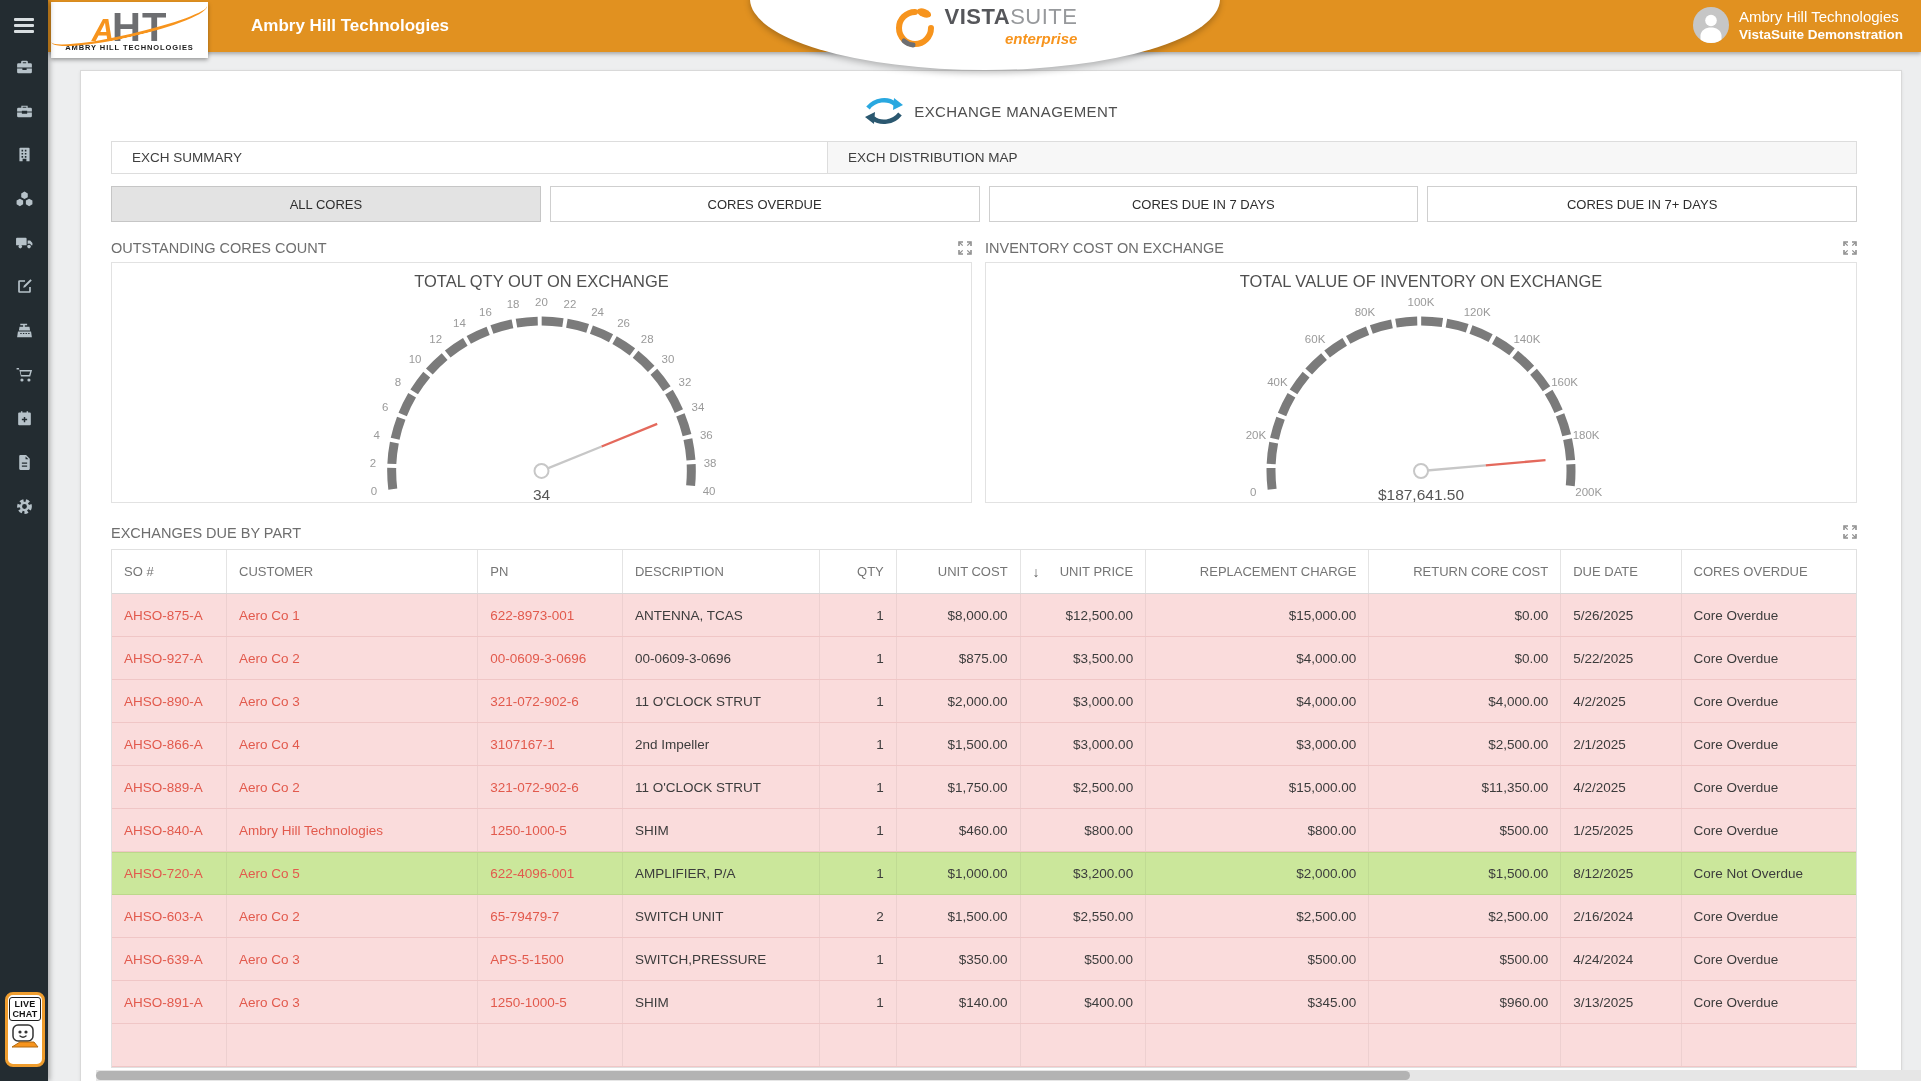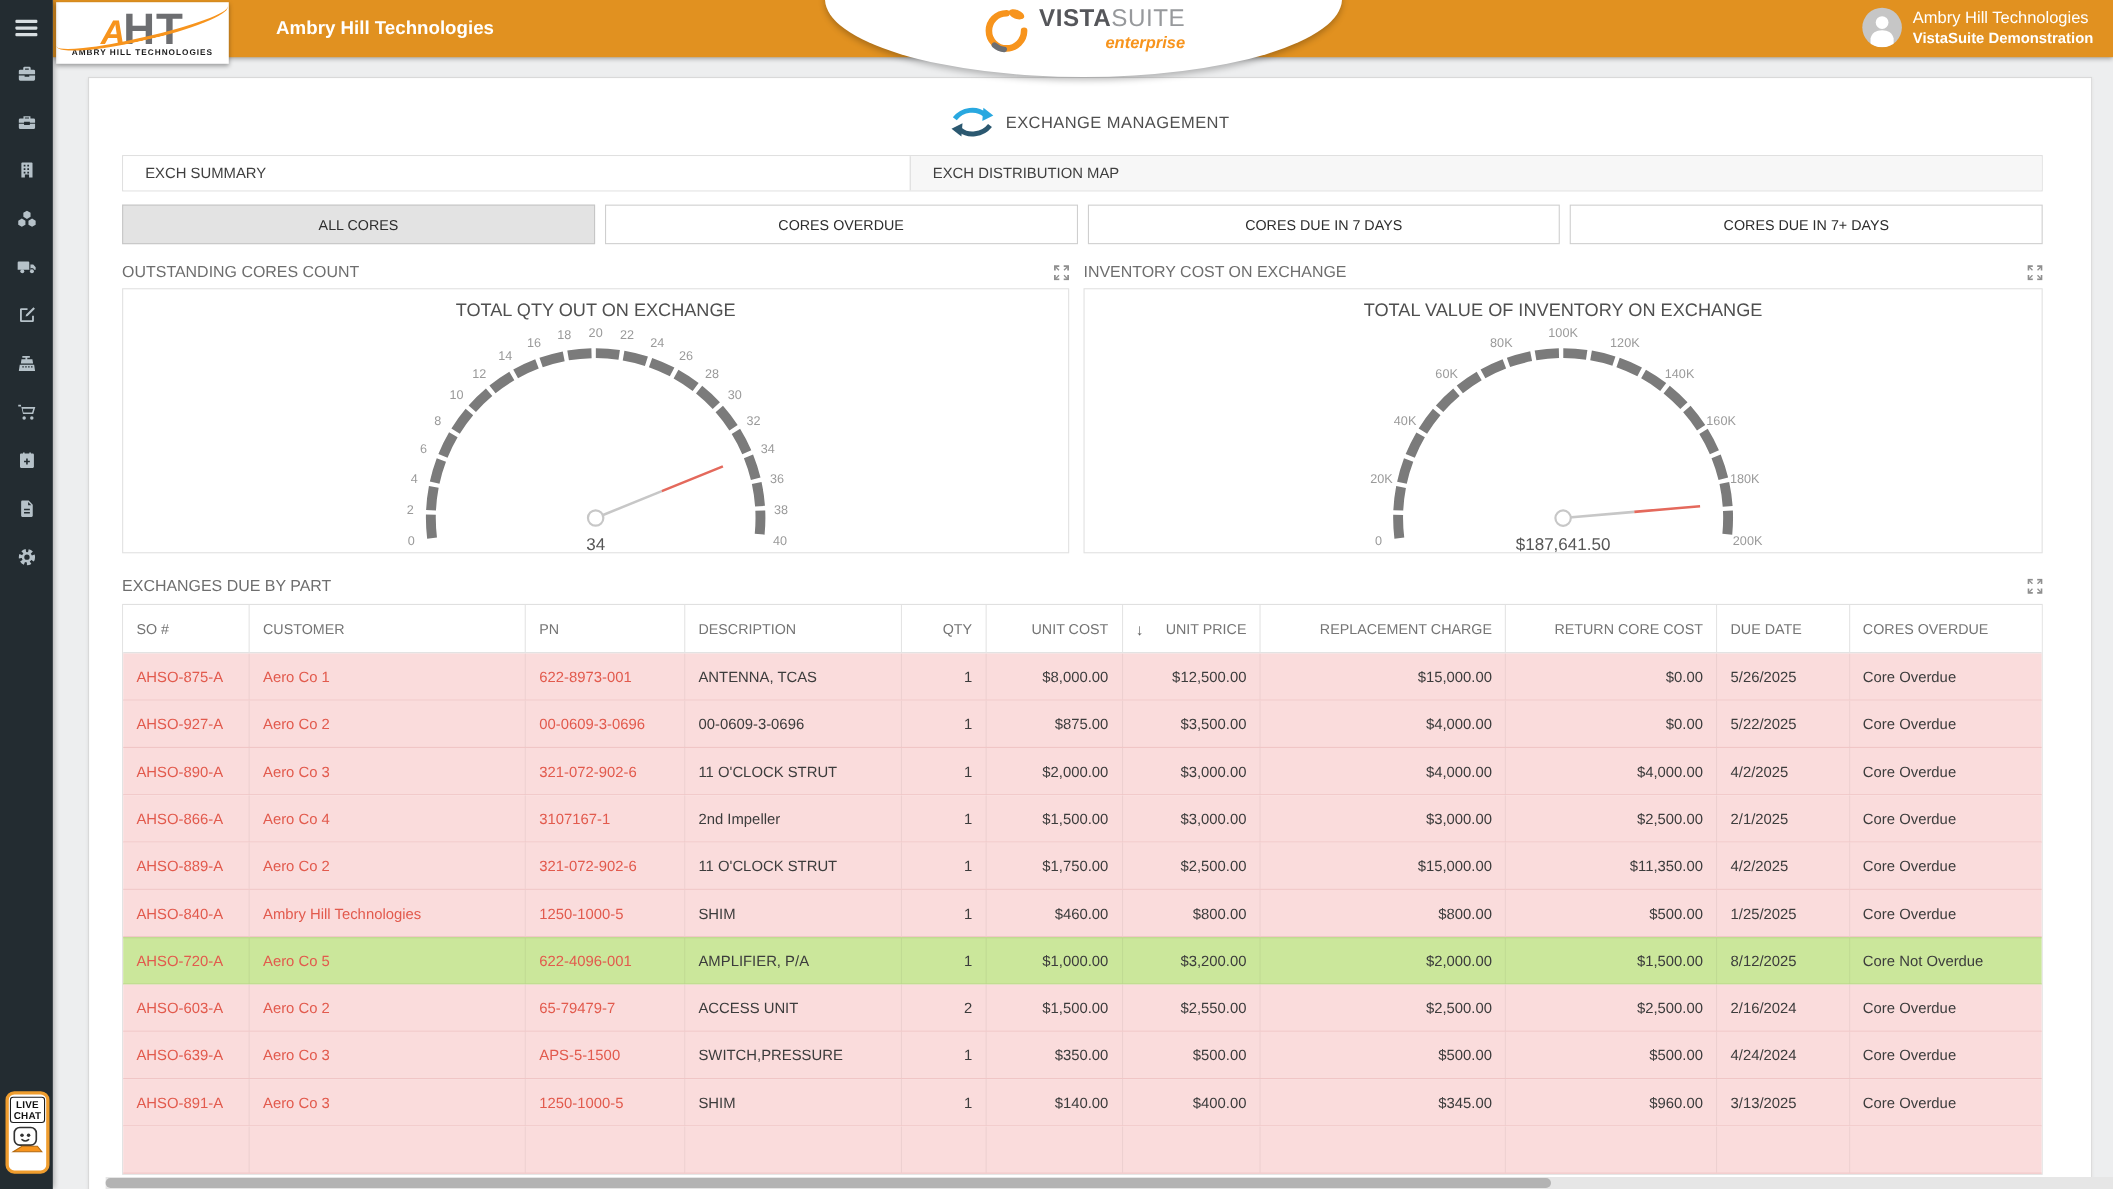--- a/index.html
+++ b/index.html
@@ -70,21 +70,21 @@
   .panel-head{display:flex;justify-content:space-between;align-items:center;height:20px;}
   .panel-head .ttl{font-size:14.5px;color:#6e6e6e;}
   .ph-left{width:861px;} .ph-right{flex:1;}
   .expand-btn{cursor:pointer;display:flex;}
 
   .panels{margin:4px 44px 0 30px;display:flex;gap:13px;}
   .panel-box{height:241px;border:1px solid #e2e2e2;background:#fff;overflow:hidden;}
   .pb-left{width:861px;} .pb-right{flex:1;}
   .gauge-host svg{display:block;}
 
-  .table-head-row{margin:22px 44px 0 30px;display:flex;justify-content:space-between;align-items:center;}
+  .table-head-row{margin:22px 44px 0 30px;display:flex;justify-content:space-between;align-items:flex-start;}
   .table-head-row .ttl{font-size:14.5px;color:#6e6e6e;}
 
   
   .extable{margin:8px 44px 0 30px;border:1px solid #e0e0e0;font-size:13.5px;}
   .thead{display:flex;height:44px;border-bottom:1px solid #d8d8d8;background:#fff;}
   .th{color:#757575;font-size:13px;display:flex;align-items:center;padding:0 12px;
     border-right:1px solid #e4e4e4;cursor:pointer;overflow:hidden;white-space:nowrap;}
   .th:last-child{border-right:none;}
   .th.r{justify-content:flex-end;}
   .sort-arrow{margin-right:auto;color:#5f5f5f;font-size:14px;}
@@ -471,21 +471,21 @@
           <div class="td r" style="width: 7.2%;">$3,200.00</div>
           <div class="td r" style="width: 12.8%;">$2,000.00</div>
           <div class="td r" style="width: 11%;">$1,500.00</div>
           <div class="td" style="width: 6.9%;">8/12/2025</div>
           <div class="td" style="width: 10%;">Core Not Overdue</div>
         </div>
         <div class="tr overdue">
           <div class="td red" style="width: 6.6%;">AHSO-603-A</div>
           <div class="td red" style="width: 14.4%;">Aero Co 2</div>
           <div class="td red" style="width: 8.3%;">65-79479-7</div>
-          <div class="td" style="width: 11.3%;">ACCESS UNIT</div>
+          <div class="td" style="width: 11.3%;">SWITCH UNIT</div>
           <div class="td r" style="width: 4.4%;">2</div>
           <div class="td r" style="width: 7.1%;">$1,500.00</div>
           <div class="td r" style="width: 7.2%;">$2,550.00</div>
           <div class="td r" style="width: 12.8%;">$2,500.00</div>
           <div class="td r" style="width: 11%;">$2,500.00</div>
           <div class="td" style="width: 6.9%;">2/16/2024</div>
           <div class="td" style="width: 10%;">Core Overdue</div>
         </div>
         <div class="tr overdue">
           <div class="td red" style="width: 6.6%;">AHSO-639-A</div>

